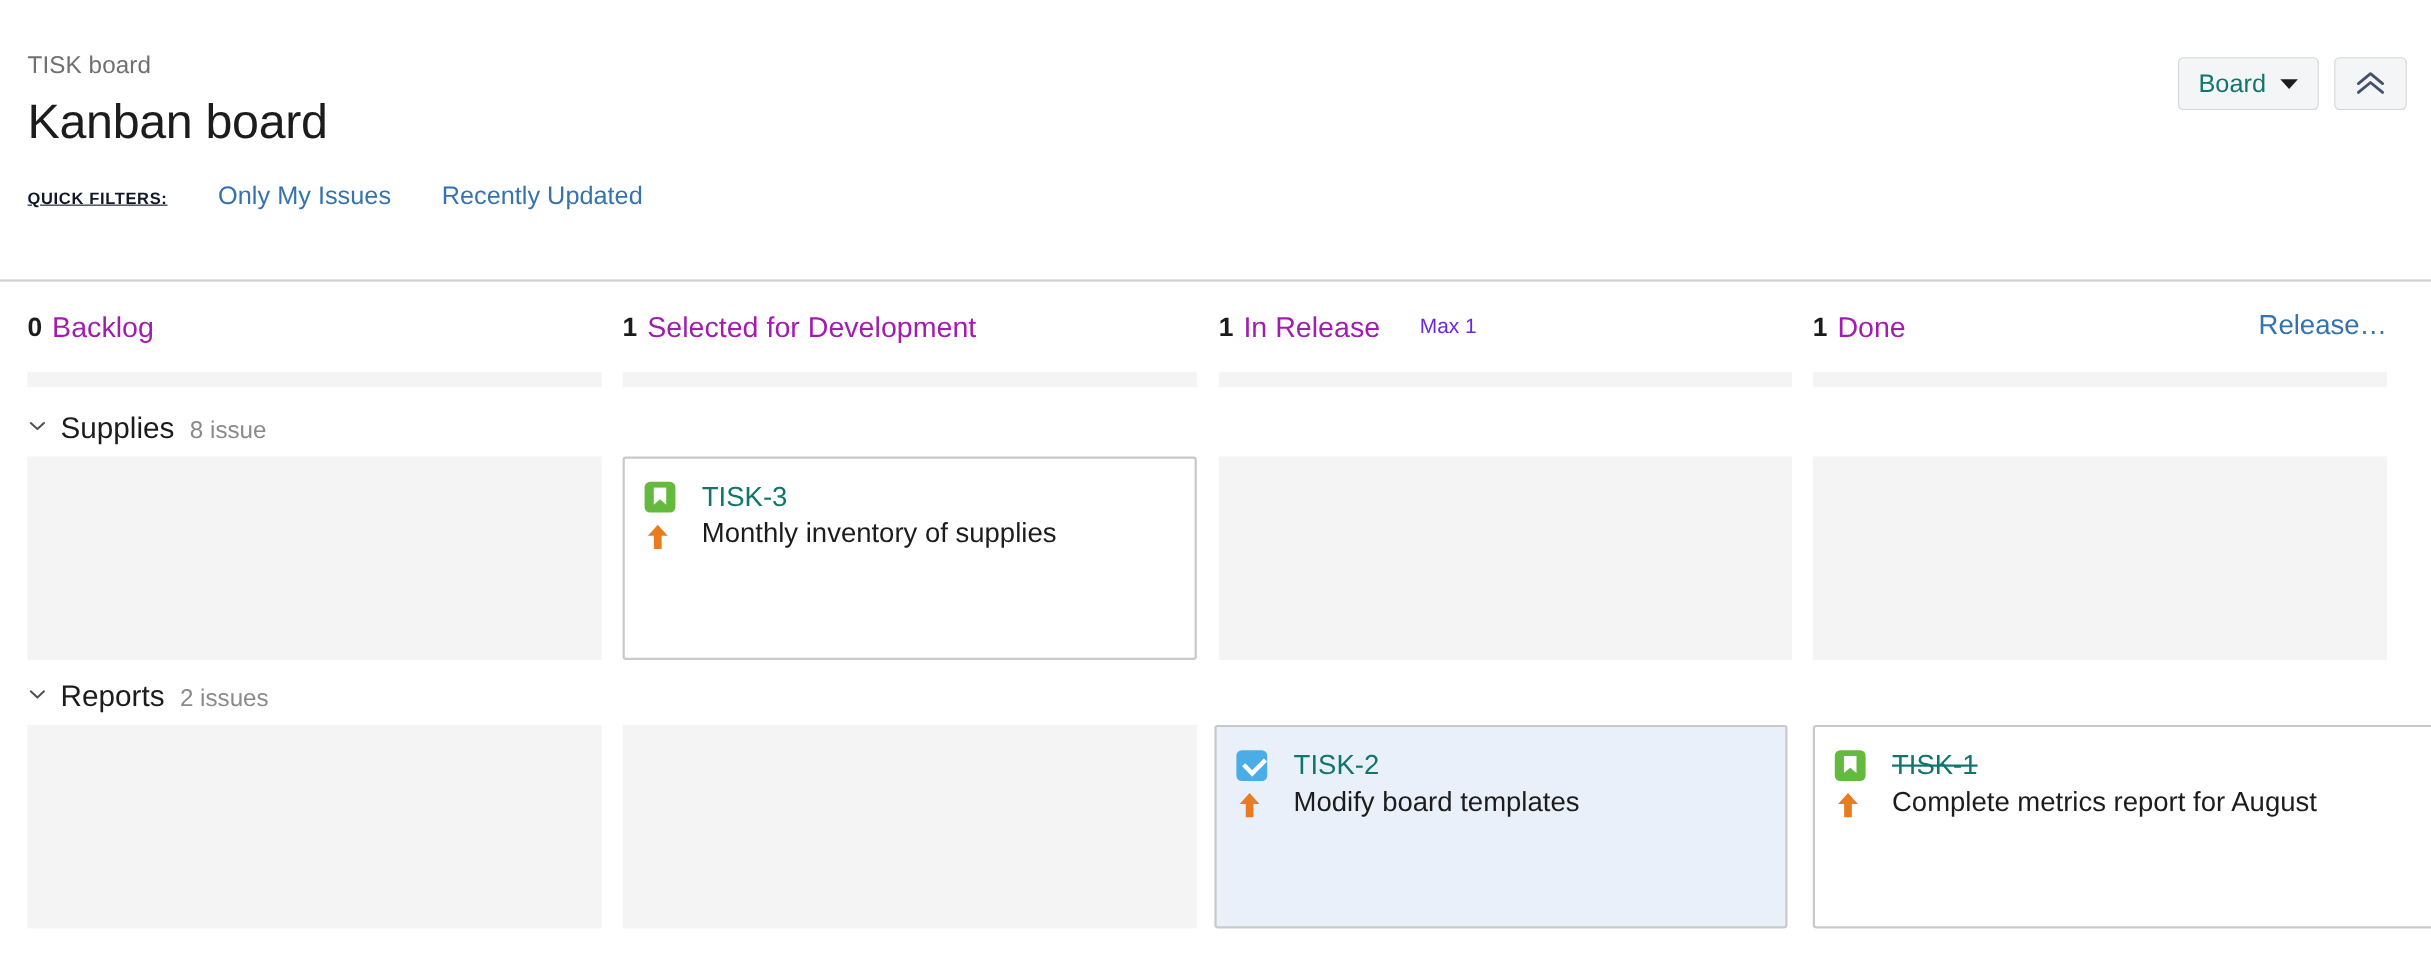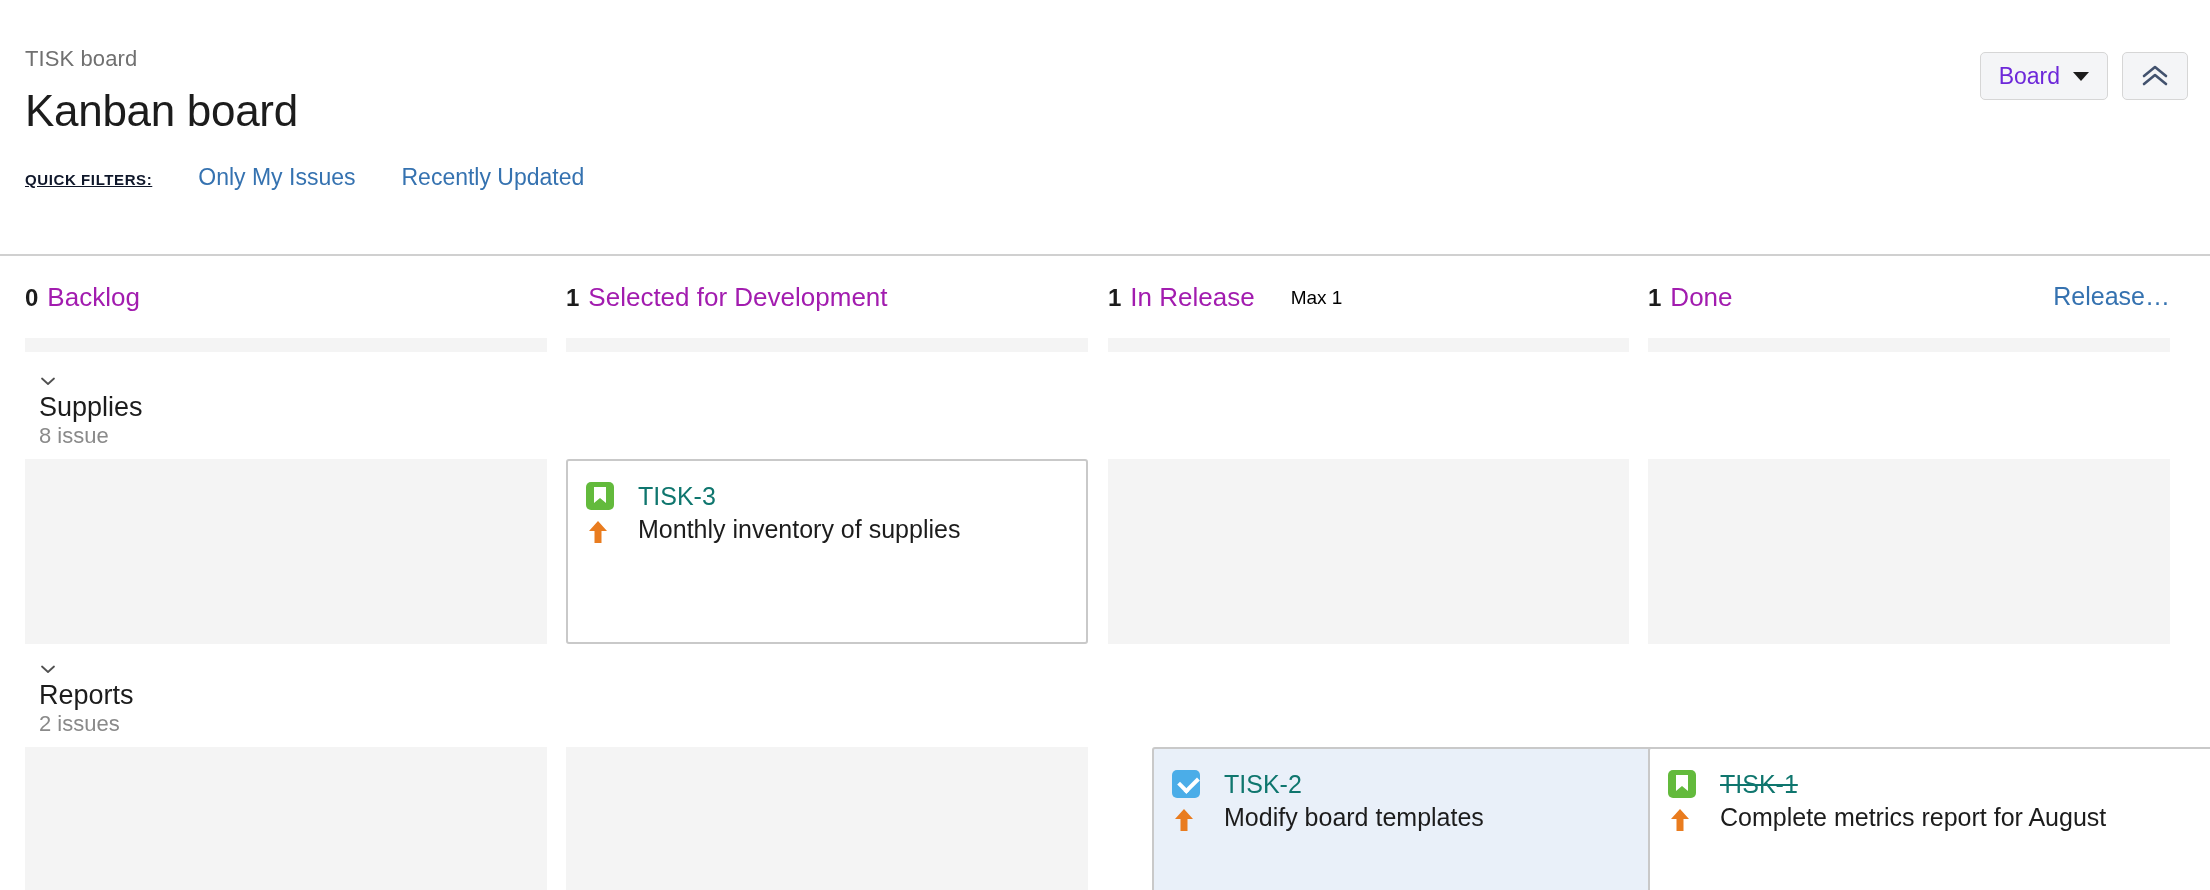--- a/index.html
+++ b/index.html
@@ -44,21 +44,21 @@
   .hdr-btn {
     background: #f4f5f7;
     border: 1px solid #d6d6d6;
     border-radius: 5px;
     height: 48px;
     display: flex;
     align-items: center;
     justify-content: center;
     padding: 0 18px;
     font-size: 23px;
-    color: #6d28d9;
+    color: #0f766e;
     cursor: pointer;
     font-family: "Liberation Sans", sans-serif;
   }
   .hdr-btn .caret {
     display: inline-block;
     margin-left: 13px;
     width: 0; height: 0;
     border-left: 8px solid transparent;
     border-right: 8px solid transparent;
     border-top: 9px solid #1c1c1c;
@@ -120,21 +120,21 @@
     margin-right: 9px;
   }
   .col-name {
     font-size: 26px;
     font-weight: 400;
     color: #a21caf;
     white-space: nowrap;
   }
   .col-max {
     font-size: 19px;
-    color: #000000;
+    color: #6d28d9;
     margin-left: 36px;
     white-space: nowrap;
   }
   .col-release {
     position: absolute;
     right: 0;
     top: 26px;
     font-size: 25px;
     color: #3572b0;
     cursor: pointer;
@@ -147,21 +147,20 @@
     top: 0;
     height: 14px;
     background: #f4f4f4;
   }
 
   
   .swimlane-head {
     display: flex;
     align-items: baseline;
     padding: 14px 0 10px 25px;
-    flex-direction: column;
   }
   .swimlane-chevron {
     width: 18px; height: 18px;
     margin-right: 12px;
     position: relative;
     top: -2px;
     cursor: pointer;
     flex: none;
   }
   .swimlane-name {
@@ -382,21 +381,21 @@
   <div class="lane-row" style="height:185px;">
 
     <div class="cell" style="left:25px;width:522px;height:185px;">
       <div class="empty-cell"></div>
     </div>
 
     <div class="cell" style="left:566px;width:522px;height:185px;">
       <div class="empty-cell"></div>
     </div>
 
-    <div class="cell" style="left:1152px;width:521px;height:185px;">
+    <div class="cell" style="left:1104px;width:521px;height:185px;">
       <div class="card selected">
         <div class="card-row key-row">
           <span class="card-icon">
             <span class="icon-task"></span>
           </span>
           <span class="card-key">TISK-2</span>
         </div>
         <div class="card-row">
           <span class="card-icon" style="padding-top:5px;">
             <svg class="icon-priority-high" width="24" height="28" viewBox="0 0 24 28" aria-hidden="true">

